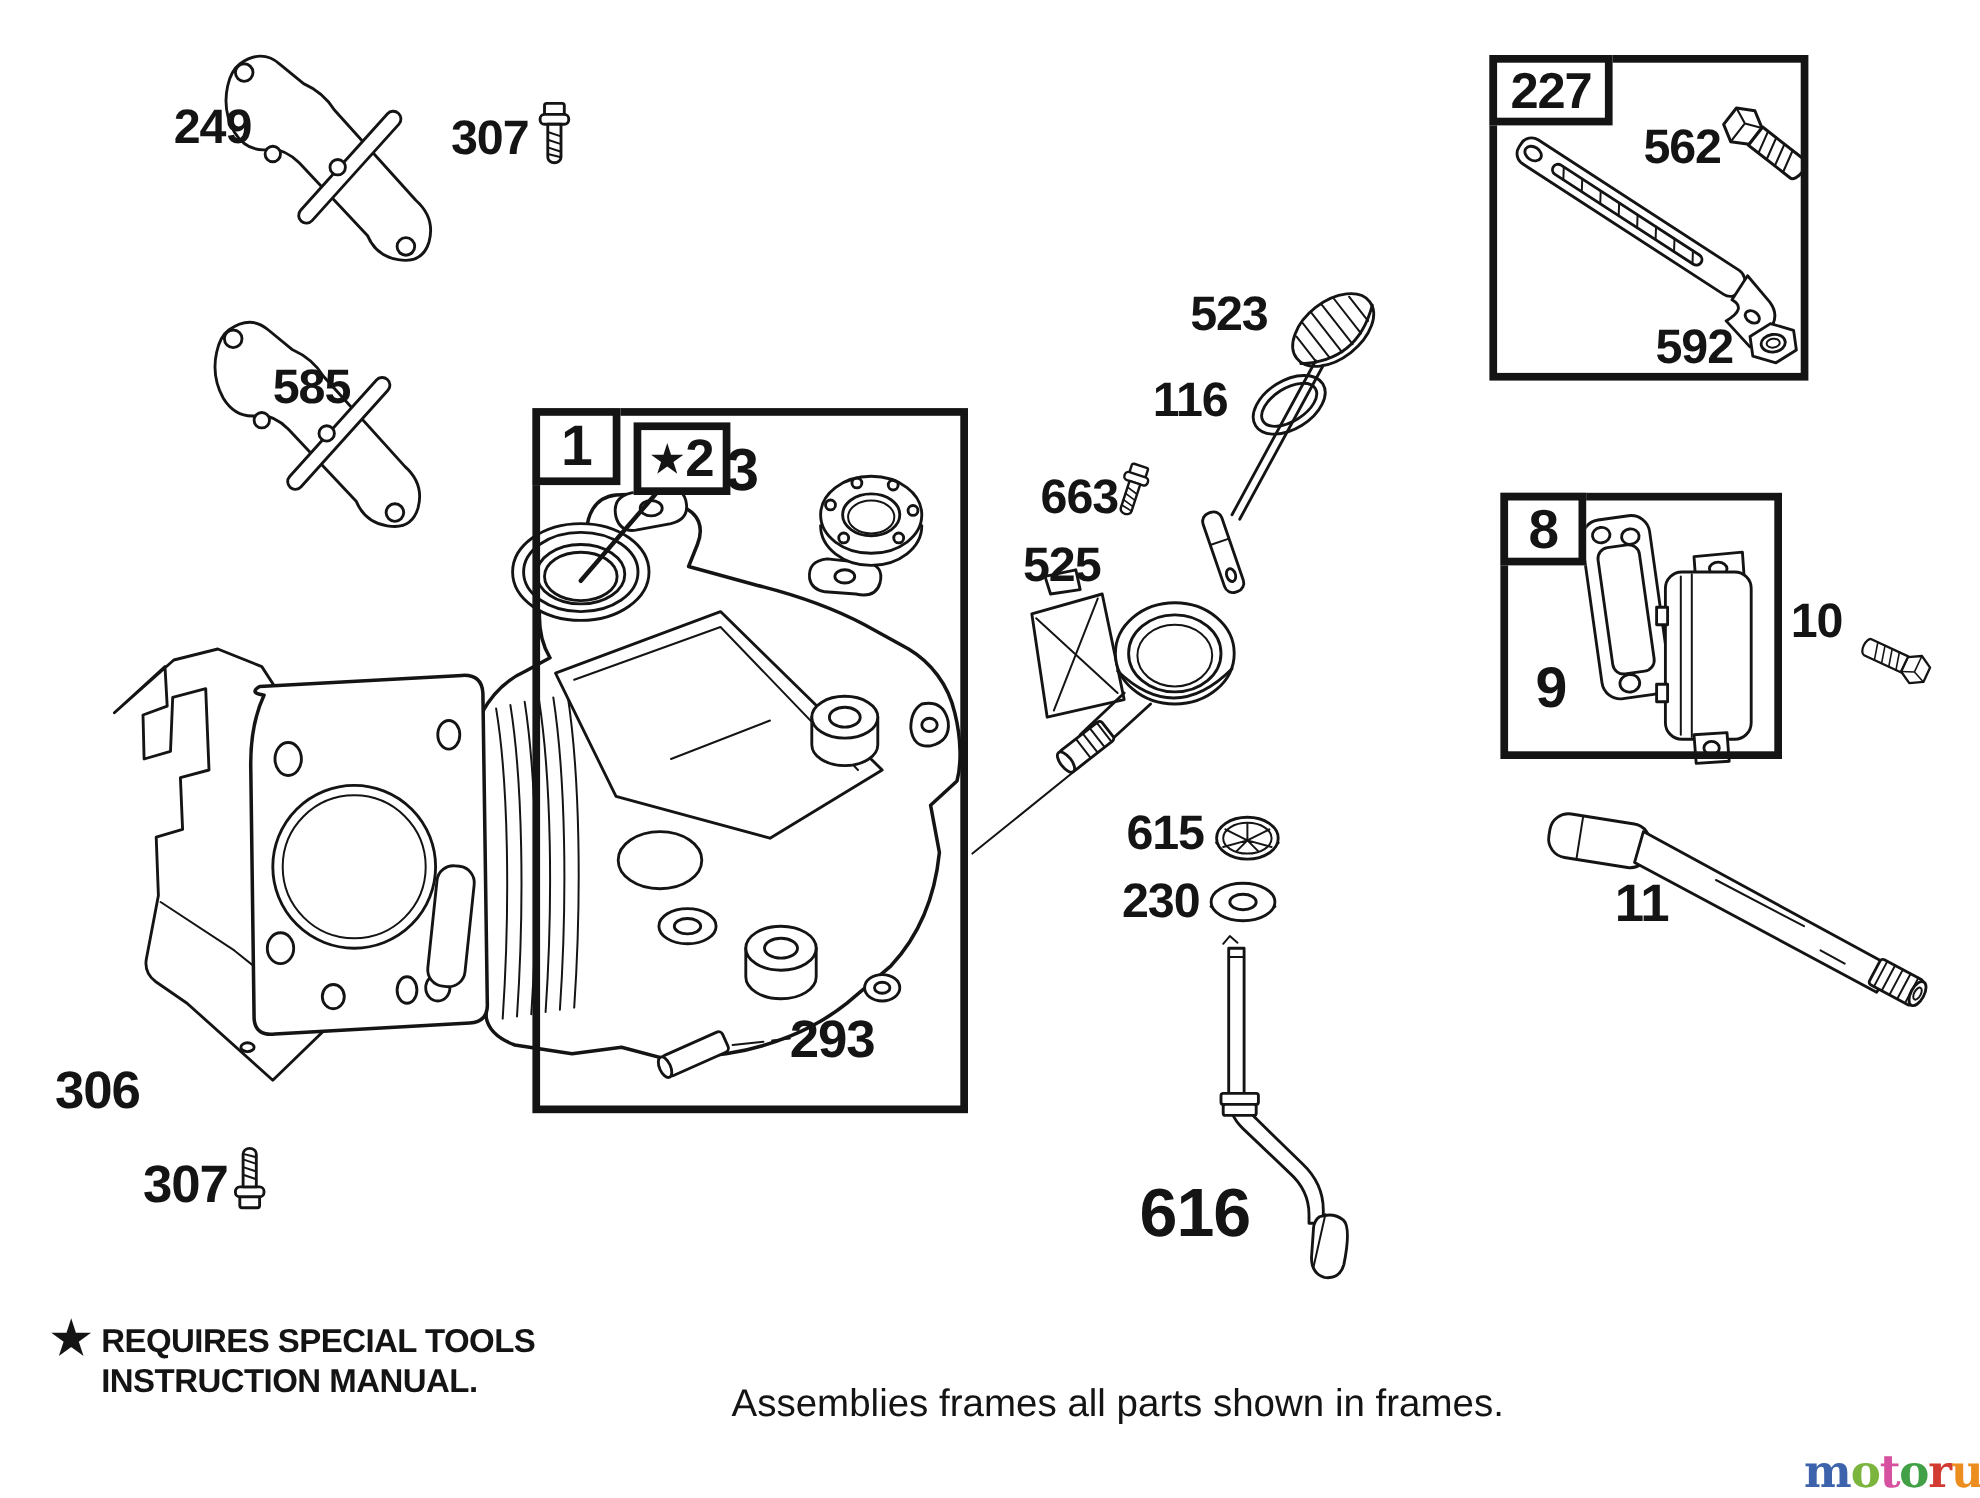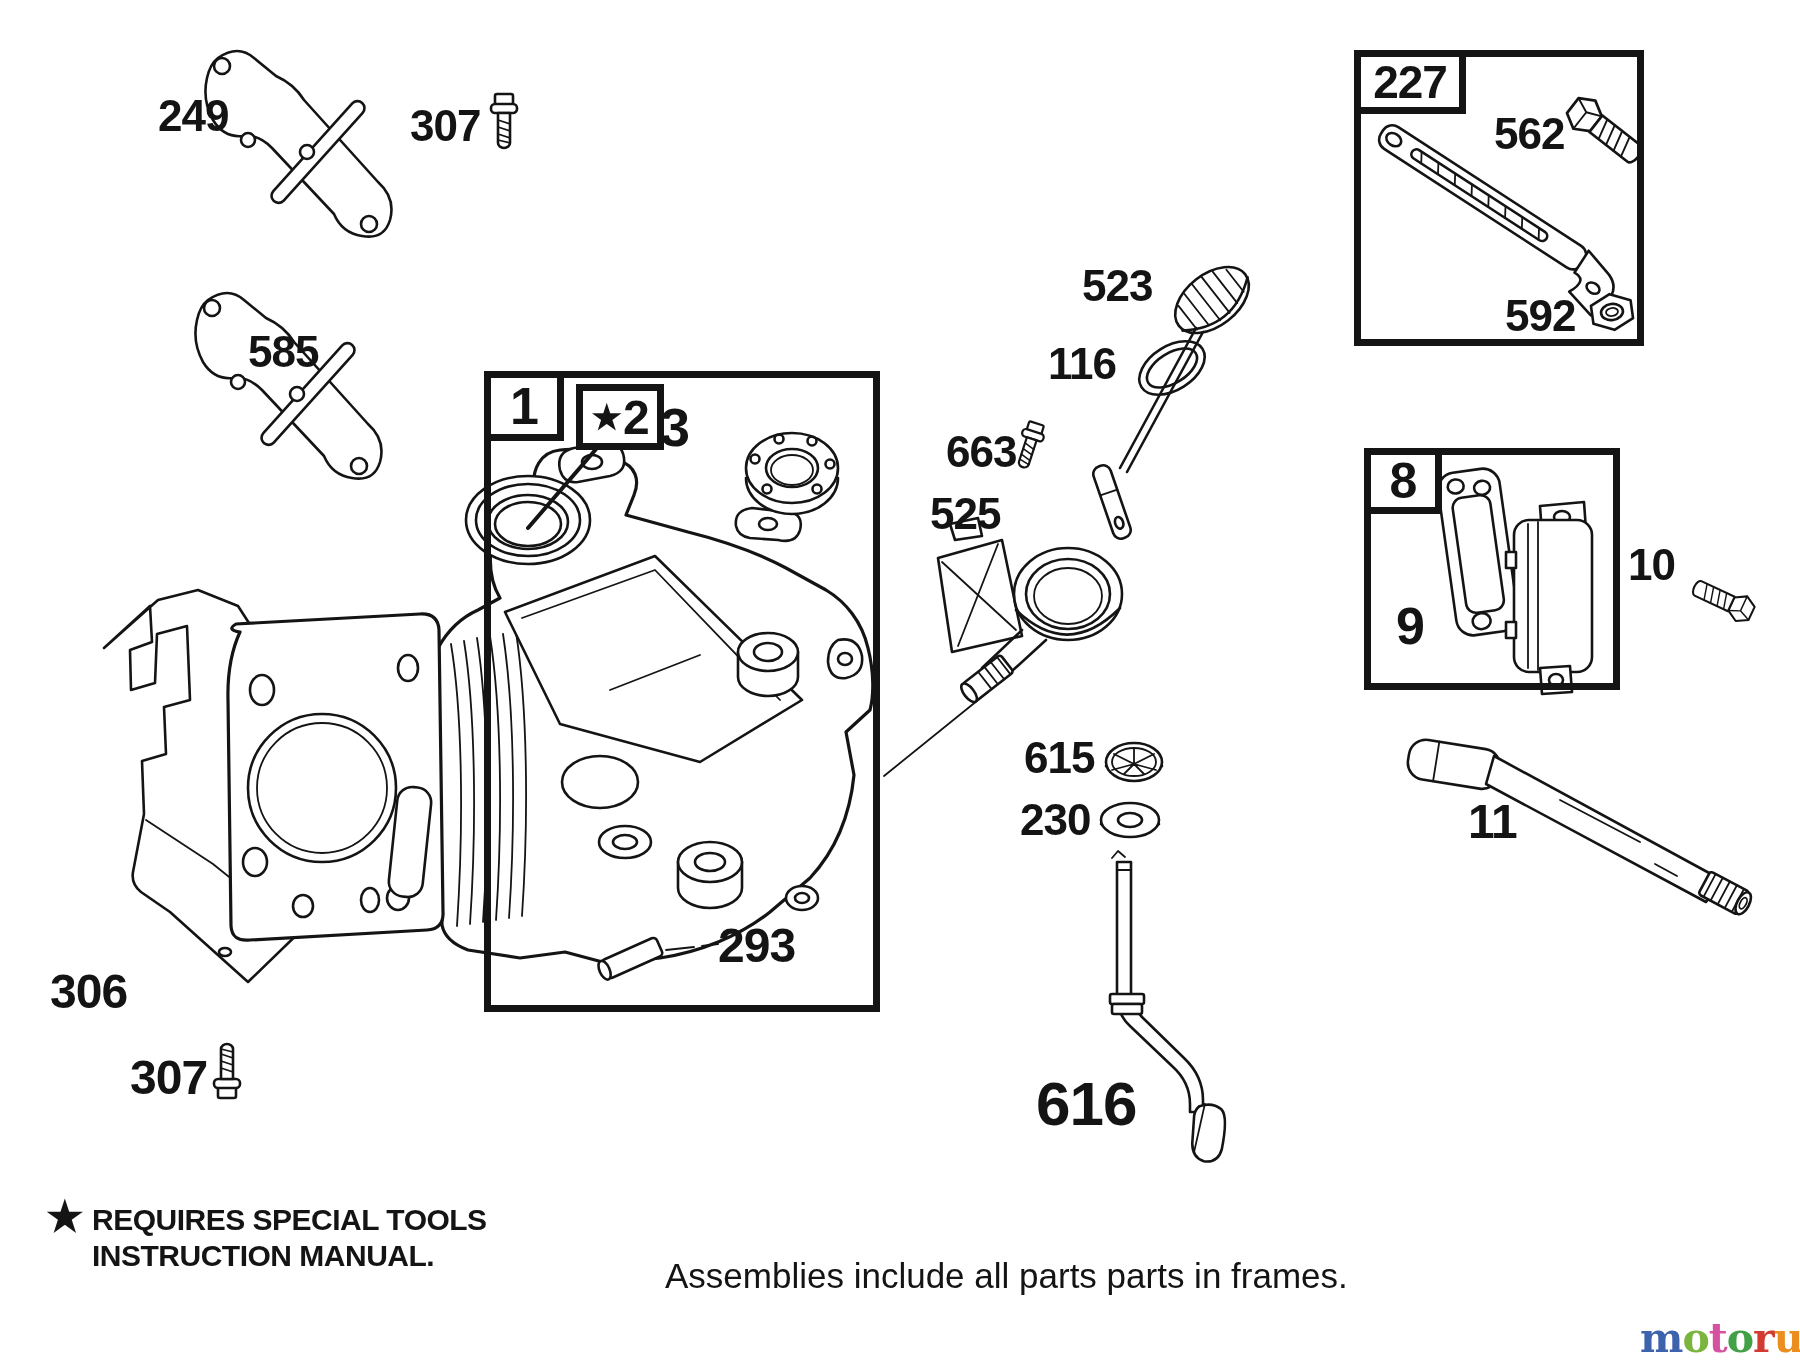--- a/index.html
+++ b/index.html
@@ -303,19 +303,19 @@
   <div class="plabel" style="left:50px;top:968px;font-size:48px;">306</div>
   <div class="plabel" style="left:130px;top:1054px;font-size:48px;">307</div>
   <div class="plabel" style="left:1036px;top:1040px;font-size:62px;margin-top:33px;">616</div>
 
   <div class="fn" style="left:46px;top:1192px;font-size:42px;position:absolute;">★</div>
   <div class="fn" style="left:92px;top:1202px;position:absolute;">
     <div class="fn-line">REQUIRES SPECIAL TOOLS</div>
     <div class="fn-line">INSTRUCTION MANUAL.</div>
   </div>
 
-  <div id="caption" style="left:665px;top:1256px;">Assemblies include all parts parts in frames.</div>
+  <div id="caption" style="left:665px;top:1256px;">Assemblies frames all parts shown in frames.</div>
 
   <div id="logo" style="left:1640px;top:1318px;">
     <span><span style="color: rgb(61, 99, 172);">m</span><span style="color: rgb(124, 181, 62);">o</span><span style="color: rgb(214, 81, 159);">t</span><span style="color: rgb(66, 161, 71);">o</span><span style="color: rgb(210, 59, 49);">r</span><span style="color: rgb(236, 141, 32);">u</span></span>
   </div>
 
 </div>
 
 </body></html>

